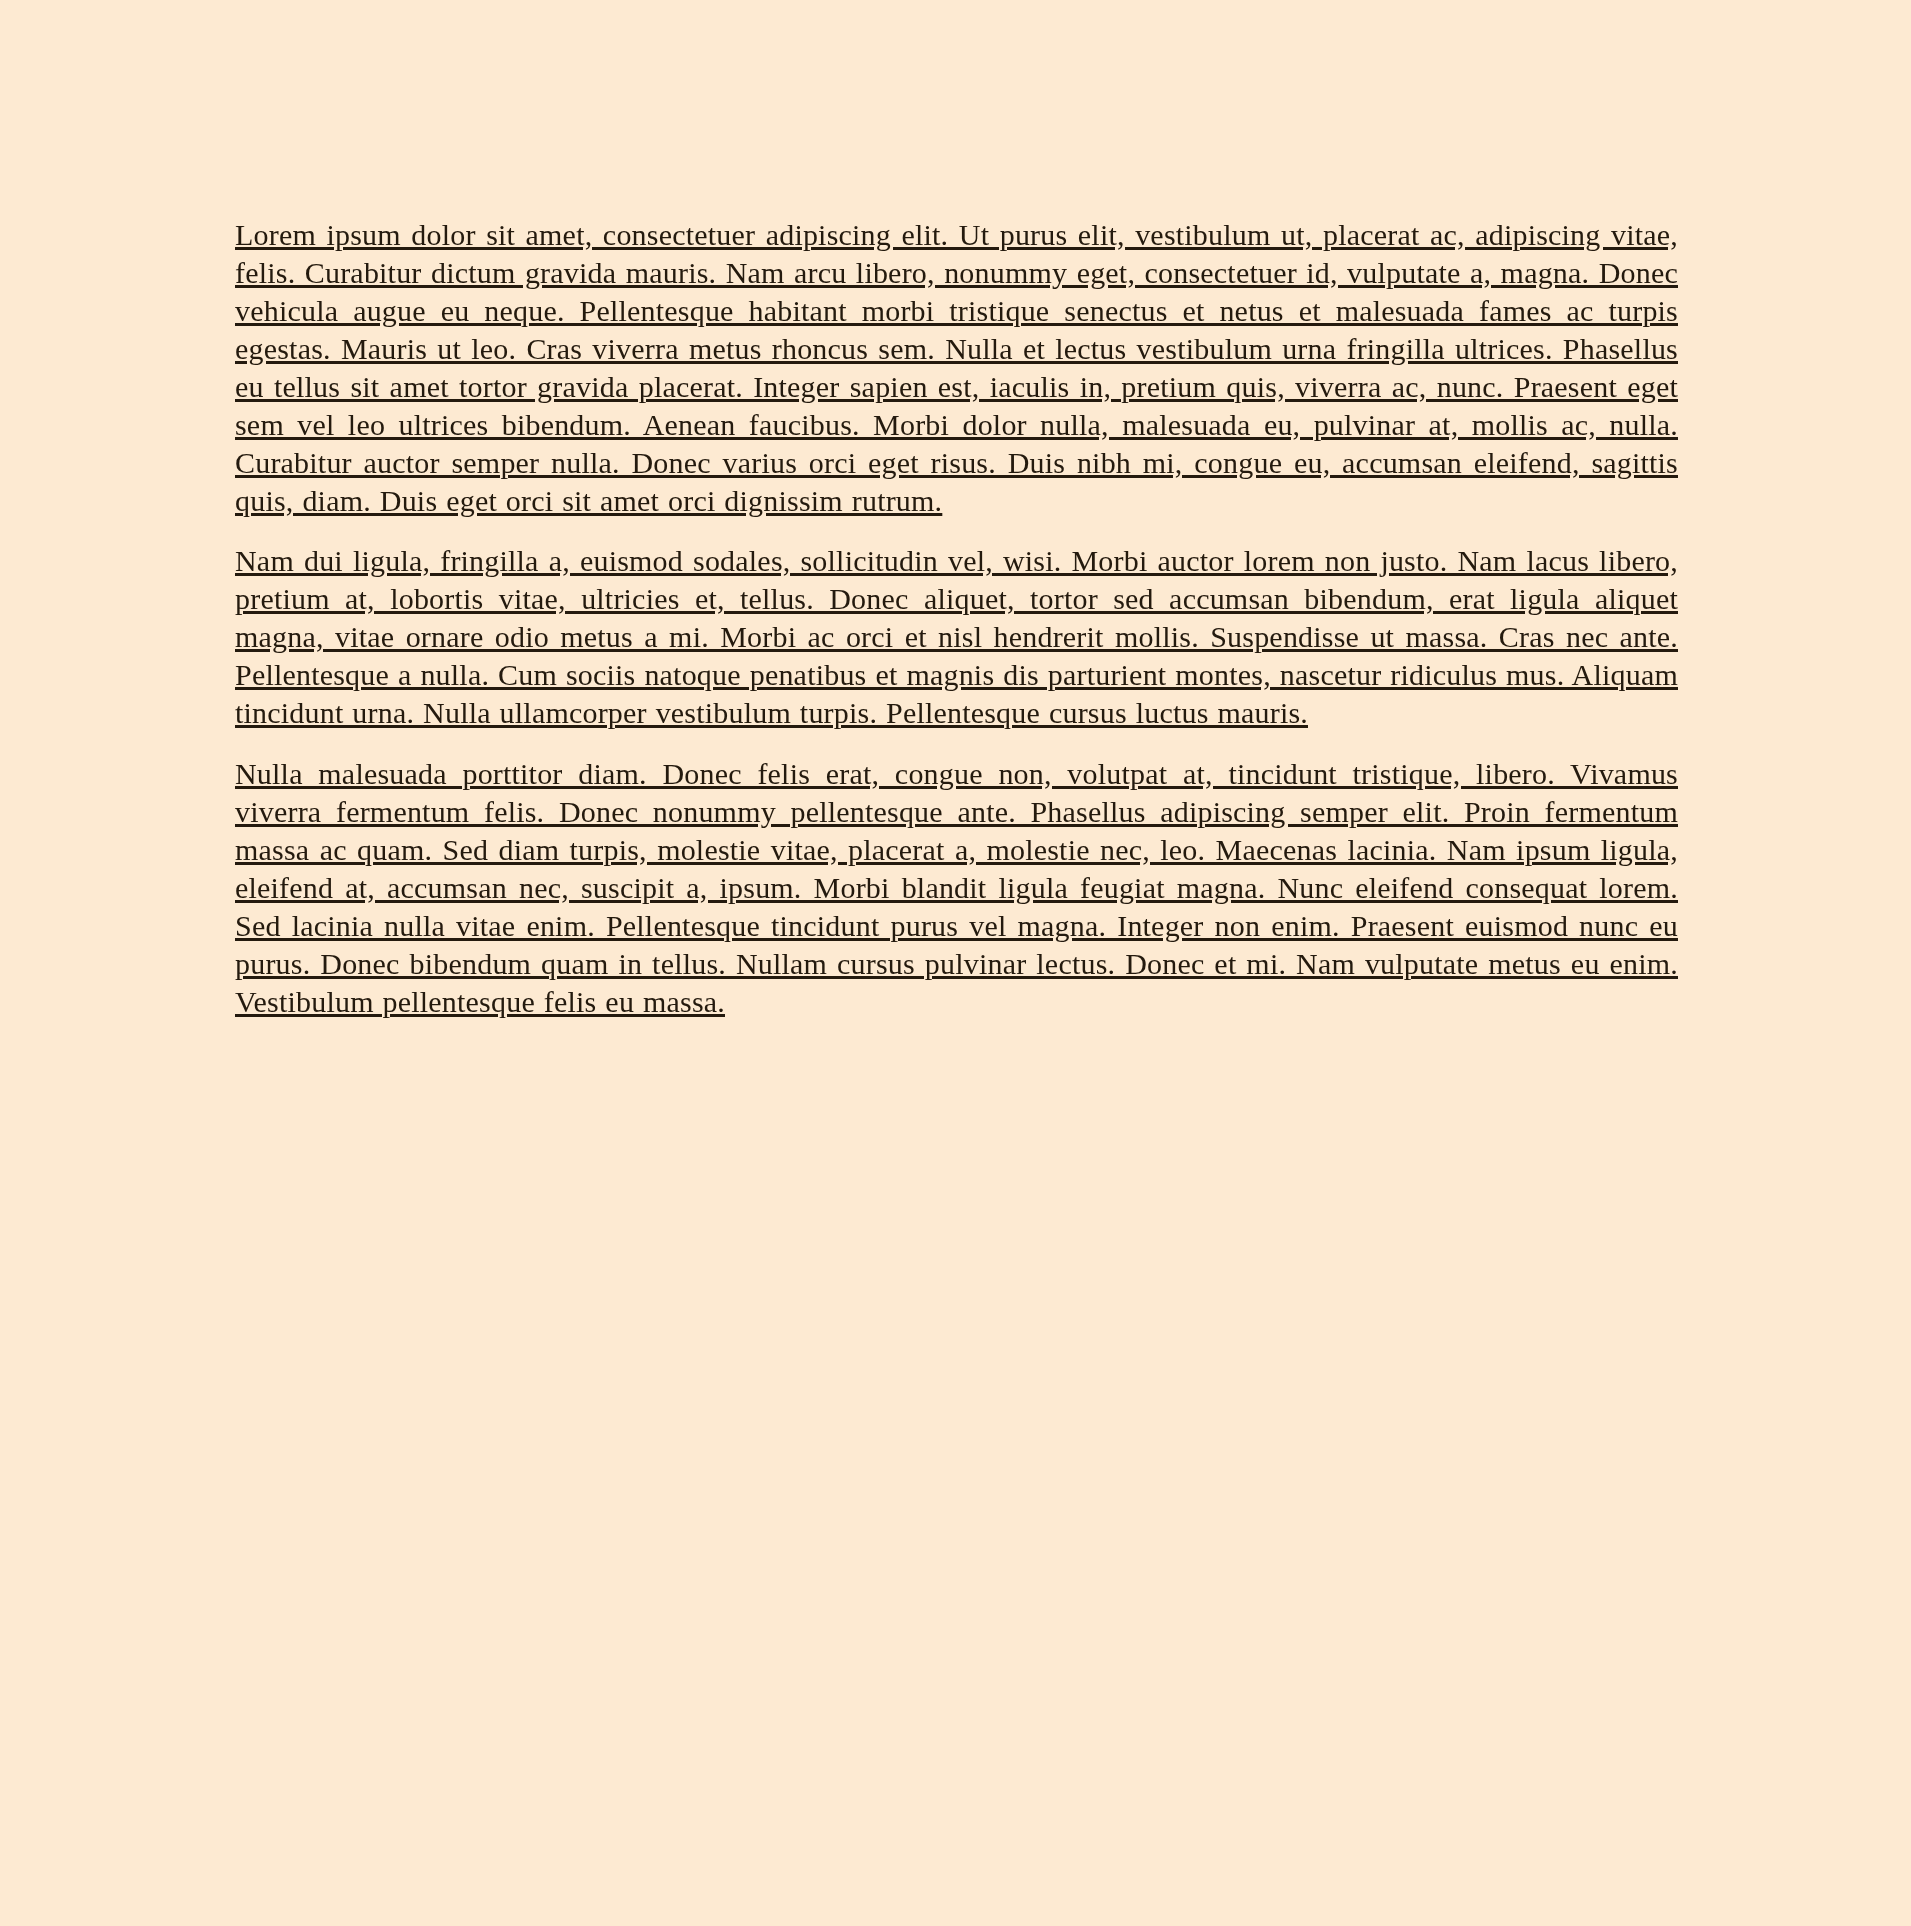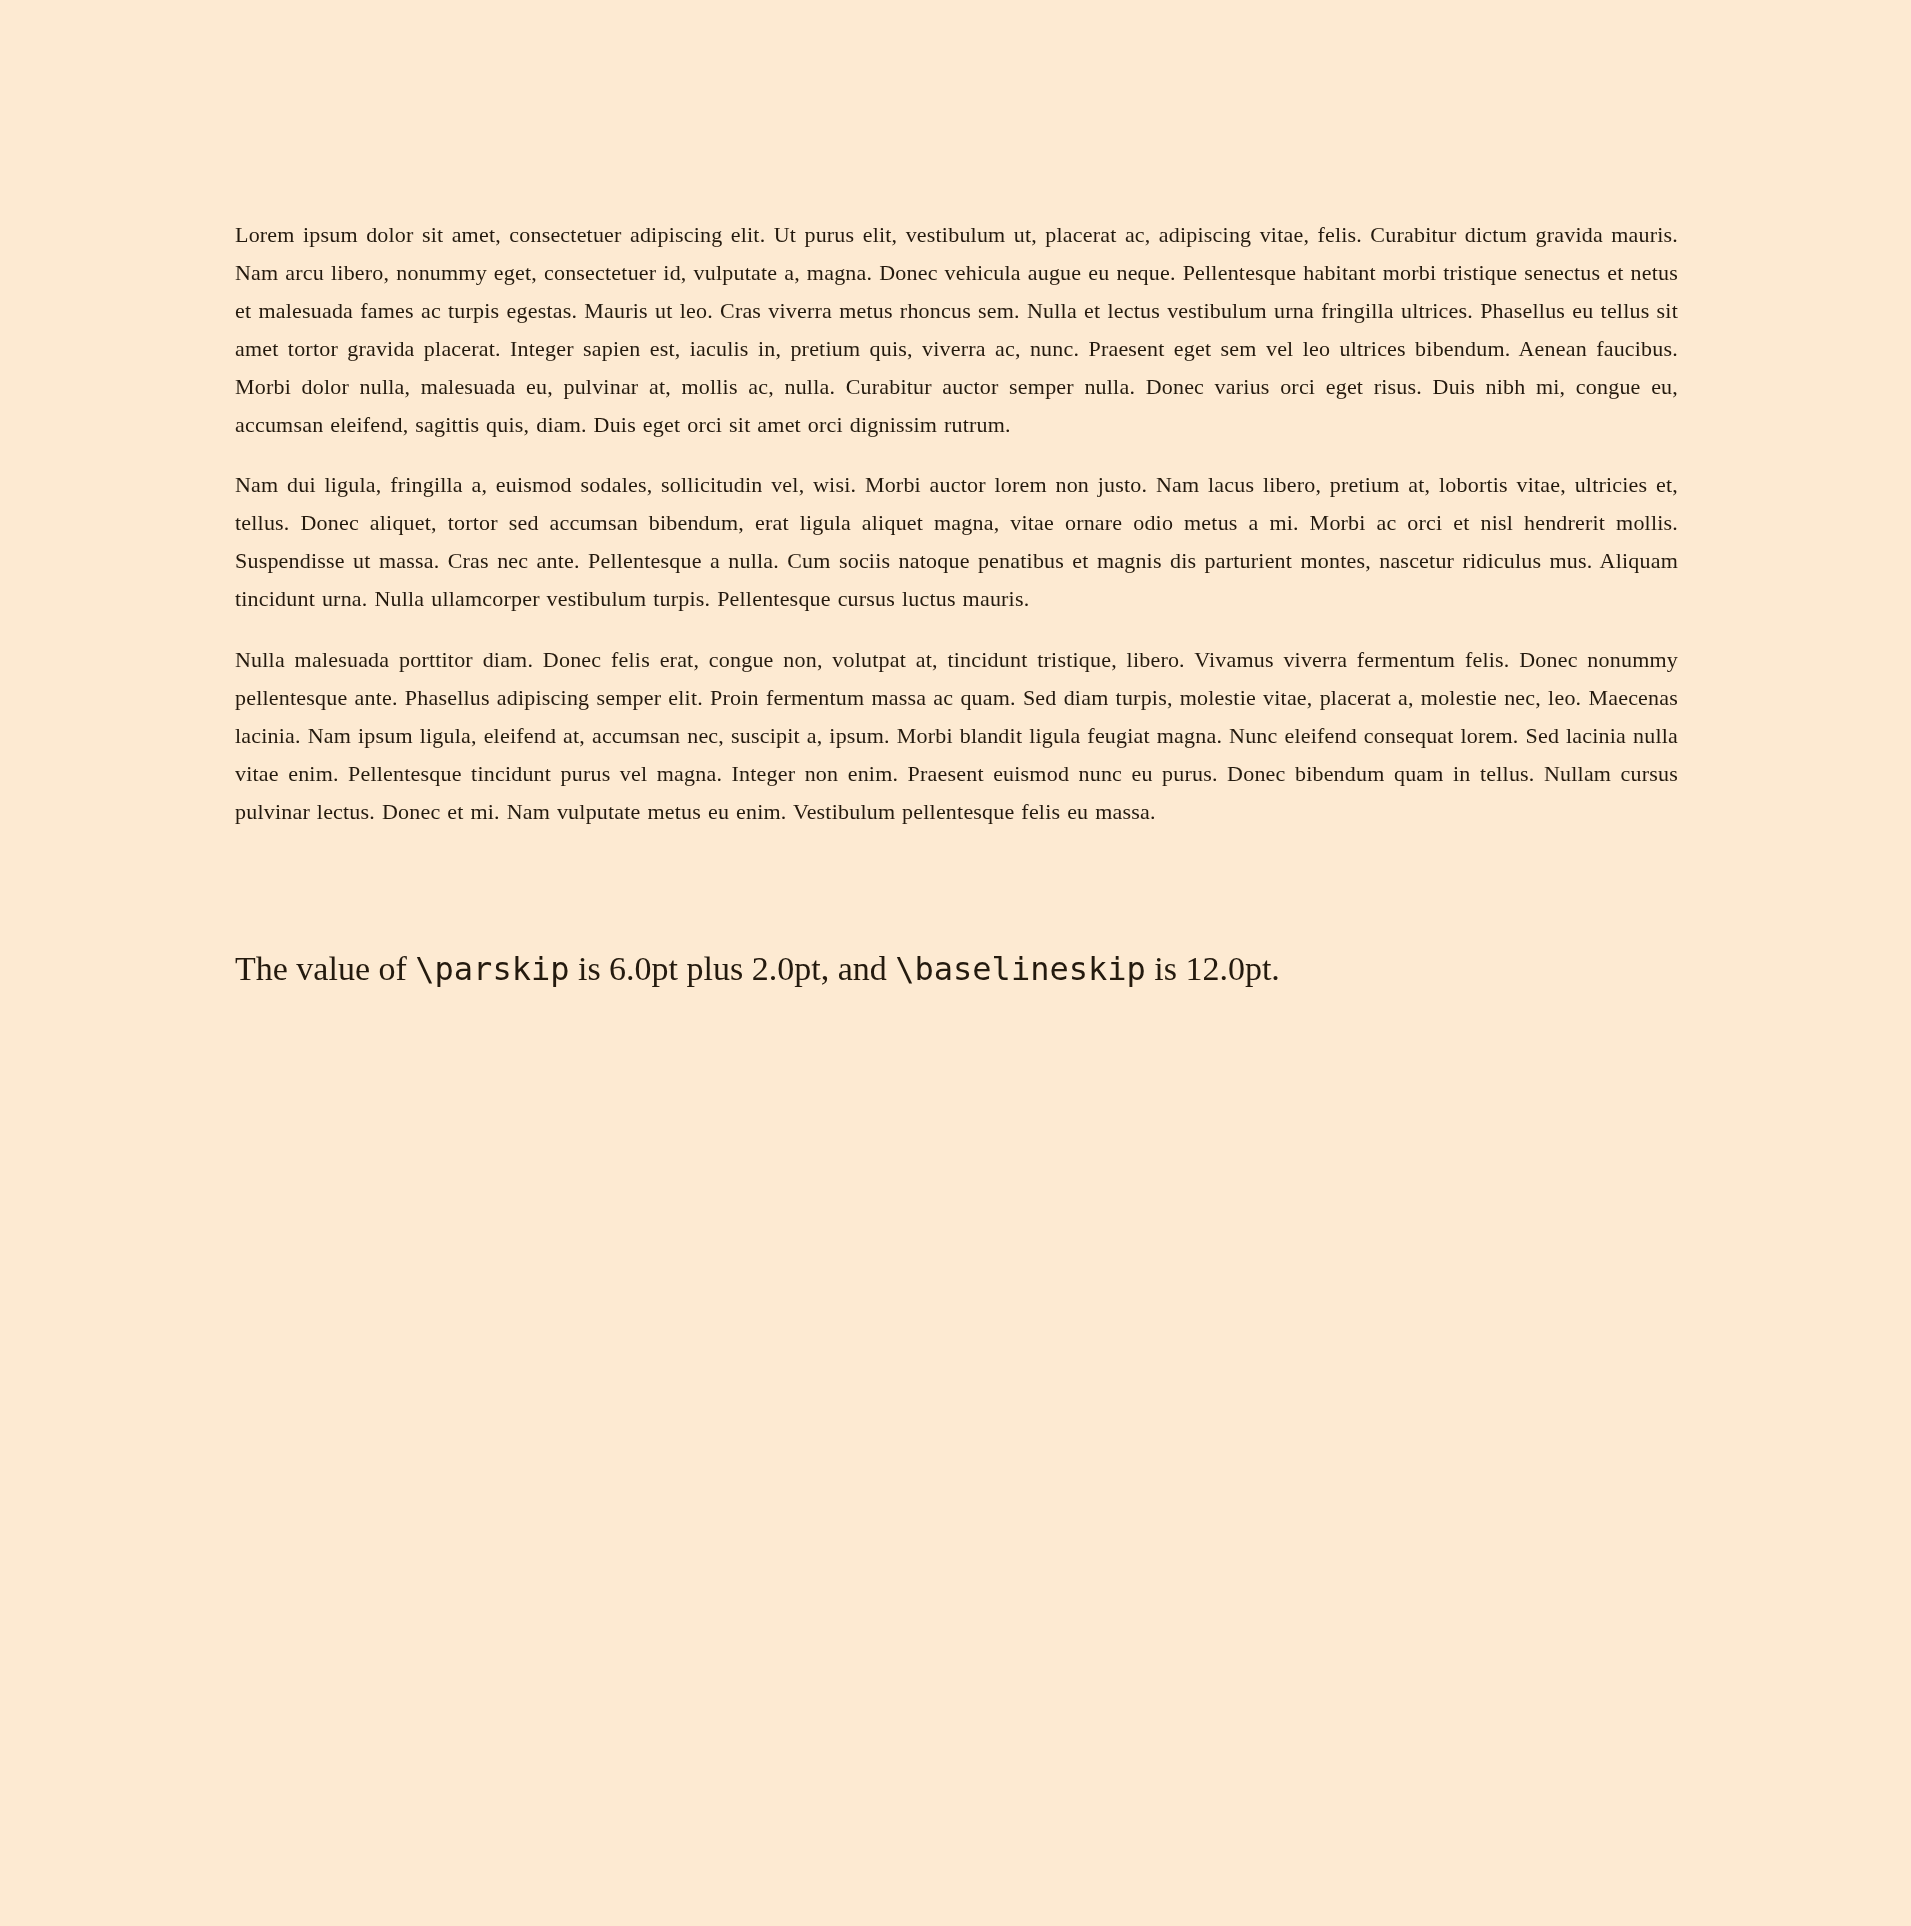--- a/index.html
+++ b/index.html
@@ -21,42 +21,42 @@
     box-sizing: border-box;
   }
   .textblock {
     position: absolute;
     top: 216px;
     left: 235px;
     width: 1443px;
   }
   .para {
     margin: 0 0 22.3px 0;
-    font-size: 22px;
+    font-size: 30px;
     line-height: 38px;
     text-align: justify;
     text-justify: inter-word;
     letter-spacing: 0.2px;
     word-spacing: 1.2px;
+    text-decoration: underline;
   }
   .settings-line {
     margin: 119px 0 0 0;
     font-size: 34px;
     line-height: 38px;
     text-align: left;
   }
   .macro {
     font-family: "DejaVu Sans Mono", monospace;
     font-size: 32px;
   }
 </style>
 </head>
 <body>
 
 <div class="page">
   <div class="textblock">
     <p class="para">Lorem ipsum dolor sit amet, consectetuer adipiscing elit. Ut purus elit, vestibulum ut, placerat ac, adipiscing vitae, felis. Curabitur dictum gravida mauris. Nam arcu libero, nonummy eget, consectetuer id, vulputate a, magna. Donec vehicula augue eu neque. Pellentesque habitant morbi tristique senectus et netus et malesuada fames ac turpis egestas. Mauris ut leo. Cras viverra metus rhoncus sem. Nulla et lectus vestibulum urna fringilla ultrices. Phasellus eu tellus sit amet tortor gravida placerat. Integer sapien est, iaculis in, pretium quis, viverra ac, nunc. Praesent eget sem vel leo ultrices bibendum. Aenean faucibus. Morbi dolor nulla, malesuada eu, pulvinar at, mollis ac, nulla. Curabitur auctor semper nulla. Donec varius orci eget risus. Duis nibh mi, congue eu, accumsan eleifend, sagittis quis, diam. Duis eget orci sit amet orci dignissim rutrum.</p>
     <p class="para">Nam dui ligula, fringilla a, euismod sodales, sollicitudin vel, wisi. Morbi auctor lorem non justo. Nam lacus libero, pretium at, lobortis vitae, ultricies et, tellus. Donec aliquet, tortor sed accumsan bibendum, erat ligula aliquet magna, vitae ornare odio metus a mi. Morbi ac orci et nisl hendrerit mollis. Suspendisse ut massa. Cras nec ante. Pellentesque a nulla. Cum sociis natoque penatibus et magnis dis parturient montes, nascetur ridiculus mus. Aliquam tincidunt urna. Nulla ullamcorper vestibulum turpis. Pellentesque cursus luctus mauris.</p>
     <p class="para">Nulla malesuada porttitor diam. Donec felis erat, congue non, volutpat at, tincidunt tristique, libero. Vivamus viverra fermentum felis. Donec nonummy pellentesque ante. Phasellus adipiscing semper elit. Proin fermentum massa ac quam. Sed diam turpis, molestie vitae, placerat a, molestie nec, leo. Maecenas lacinia. Nam ipsum ligula, eleifend at, accumsan nec, suscipit a, ipsum. Morbi blandit ligula feugiat magna. Nunc eleifend consequat lorem. Sed lacinia nulla vitae enim. Pellentesque tincidunt purus vel magna. Integer non enim. Praesent euismod nunc eu purus. Donec bibendum quam in tellus. Nullam cursus pulvinar lectus. Donec et mi. Nam vulputate metus eu enim. Vestibulum pellentesque felis eu massa.</p>
-    <p class="settings-line"><span>The value of </span><span class="macro">\parskip</span><span> is 6.0pt plus 2.0pt, and </span><span class="macro">\baselineskip</span><span> is 12.0pt.</span></p>
   </div>
 </div>
 
 
 </body></html>

